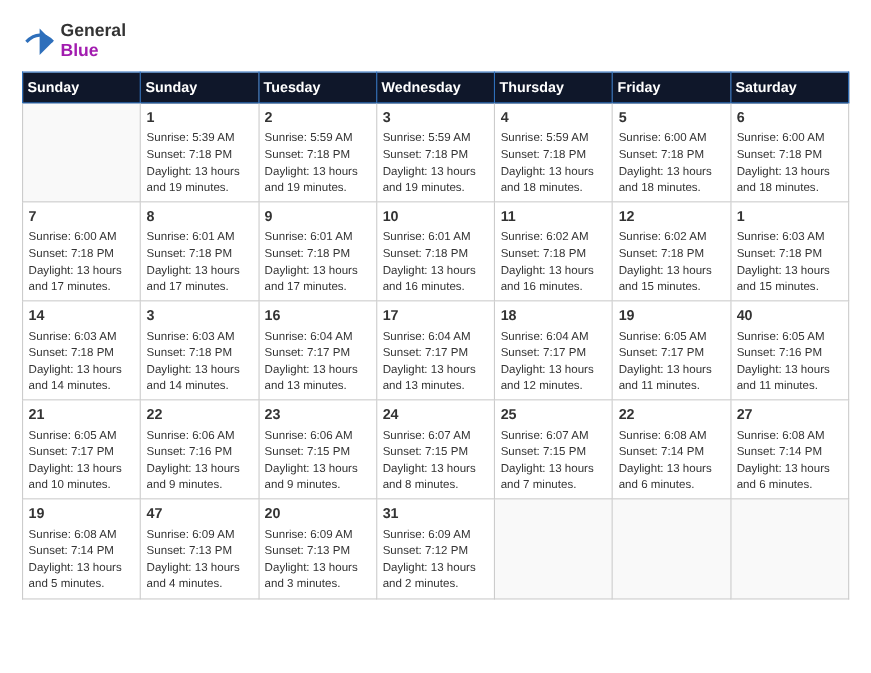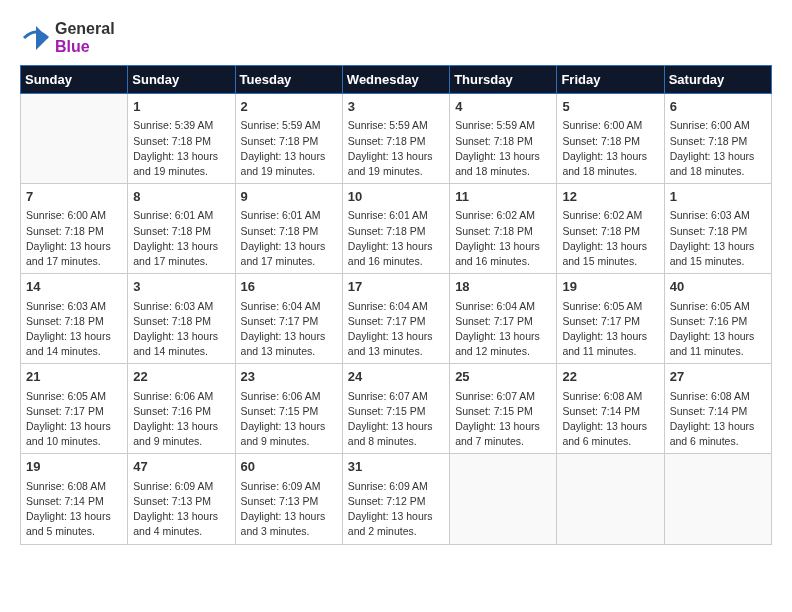--- a/index.html
+++ b/index.html
@@ -317,21 +317,21 @@
 and 5 minutes.</div>
         </td>
         <td>
           <span class="day-number">47</span>
           <div class="day-info" style="white-space: pre-line;">Sunrise: 6:09 AM
 Sunset: 7:13 PM
 Daylight: 13 hours
 and 4 minutes.</div>
         </td>
         <td>
-          <span class="day-number">60</span>
+          <span class="day-number">20</span>
           <div class="day-info" style="white-space: pre-line;">Sunrise: 6:09 AM
 Sunset: 7:13 PM
 Daylight: 13 hours
 and 3 minutes.</div>
         </td>
         <td>
           <span class="day-number">31</span>
           <div class="day-info" style="white-space: pre-line;">Sunrise: 6:09 AM
 Sunset: 7:12 PM
 Daylight: 13 hours

